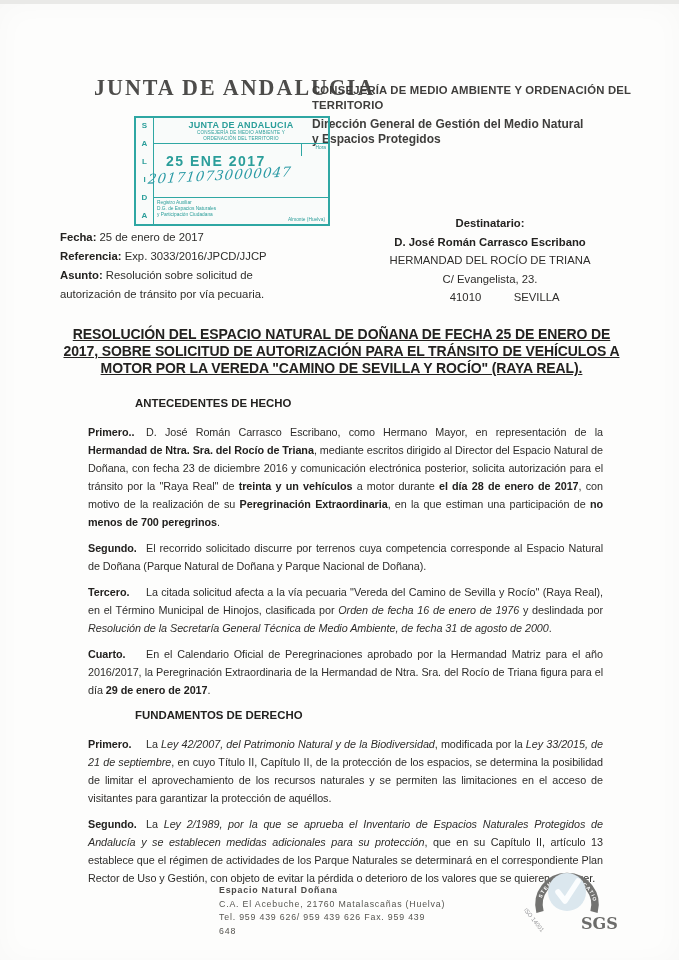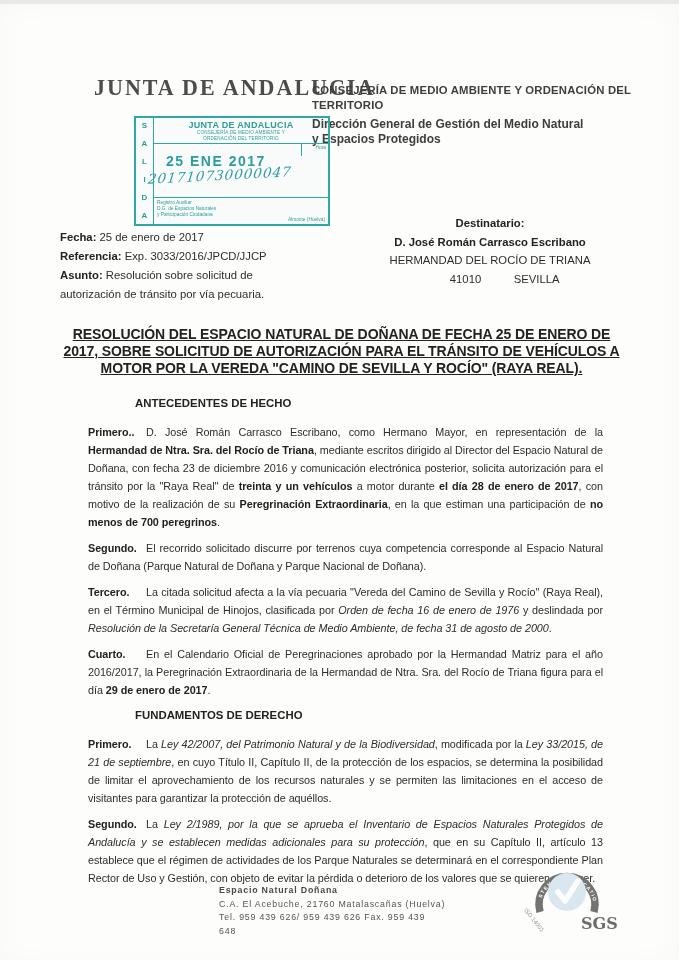--- a/index.html
+++ b/index.html
@@ -144,20 +144,21 @@
       <span class="lbl">Asunto:</span>
       <span>Resolución sobre solicitud de</span>
     </div>
     <div>autorización de tránsito por vía pecuaria.</div>
   </div>
 
   <div class="recipient">
     <div class="bold">Destinatario:</div>
     <div class="bold">D. José Román Carrasco Escribano</div>
     <div>HERMANDAD DEL ROCÍO DE TRIANA</div>
+    <div>C/ Evangelista, 23.</div>
     <div>
       <span class="cp">41010</span>
       <span>SEVILLA</span>
     </div>
   </div>
 
   <div class="doc-body">
     <div class="title">RESOLUCIÓN DEL ESPACIO NATURAL DE DOÑANA DE FECHA 25 DE ENERO DE 2017, SOBRE SOLICITUD DE AUTORIZACIÓN PARA EL TRÁNSITO DE VEHÍCULOS A MOTOR POR LA VEREDA "CAMINO DE SEVILLA Y ROCÍO" (RAYA REAL).</div>
 
     <div class="content">

